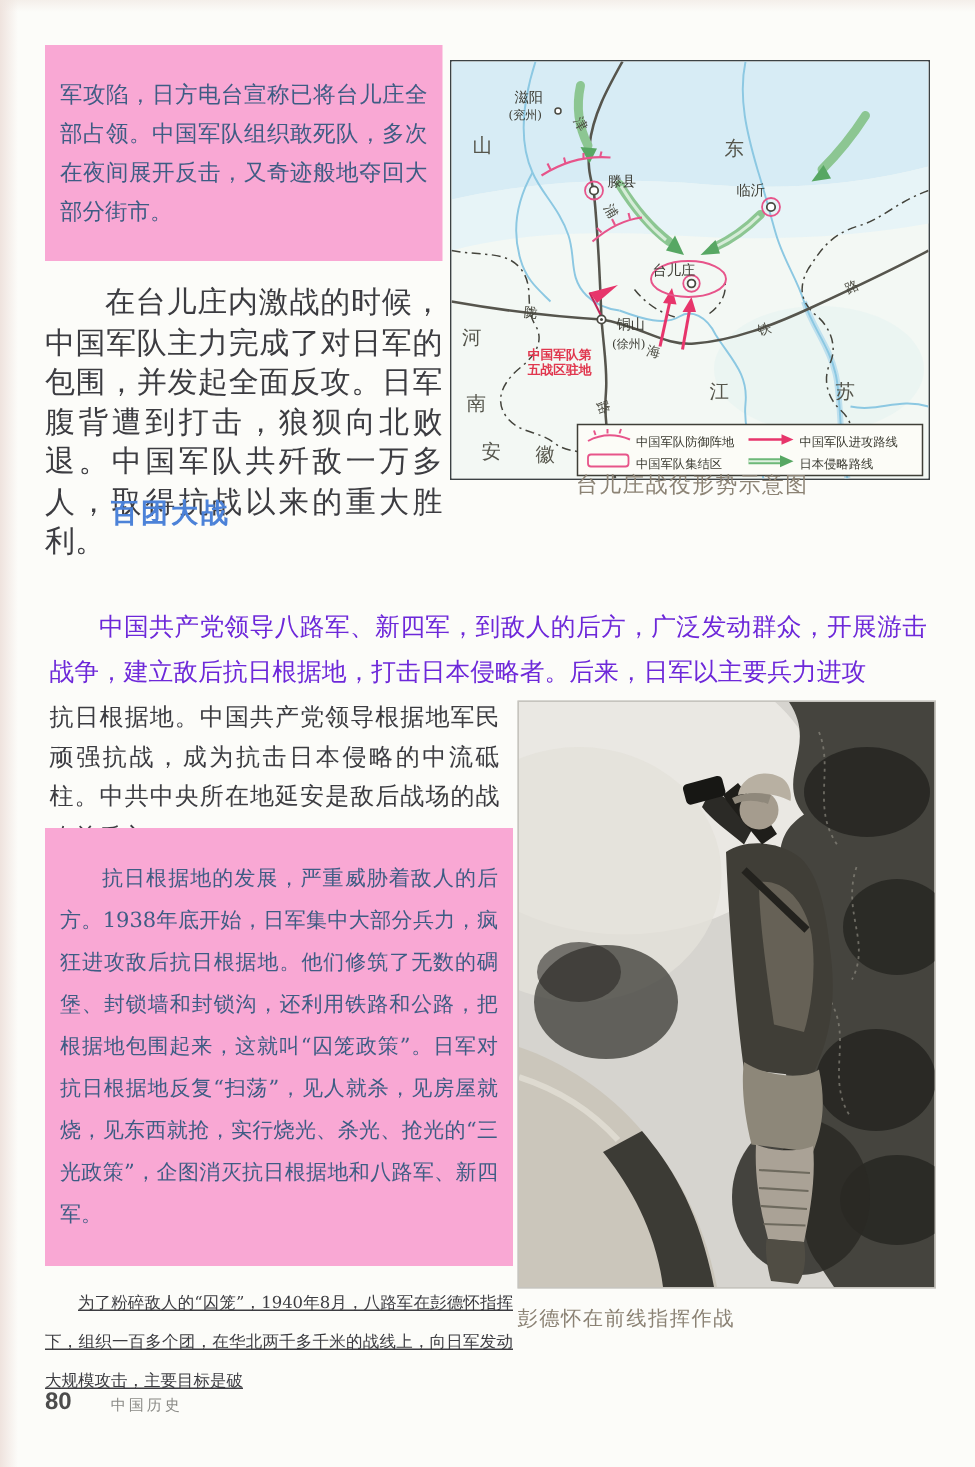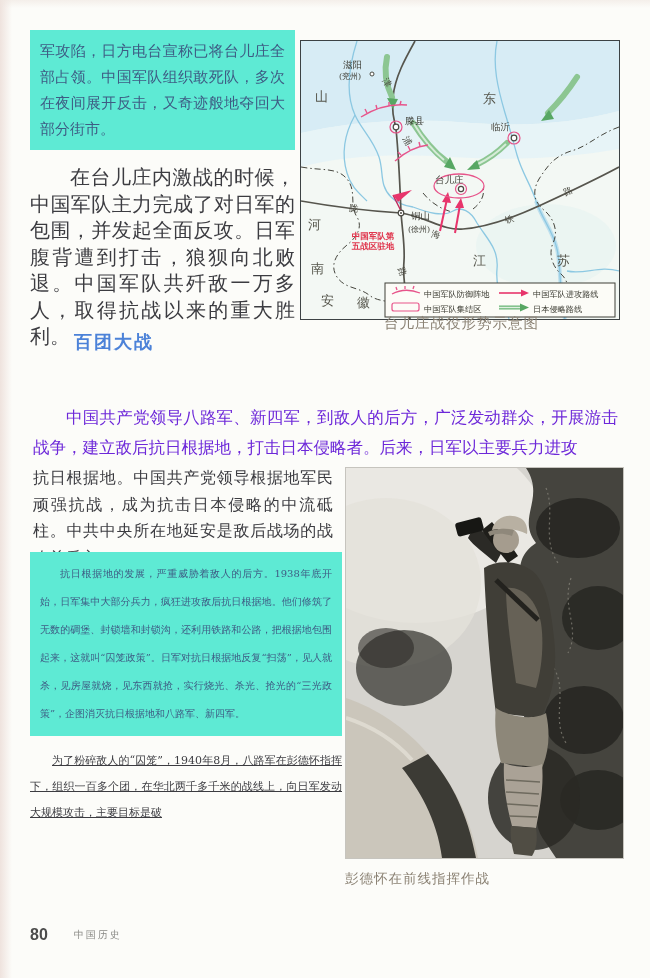--- a/index.html
+++ b/index.html
@@ -9,24 +9,24 @@
     font-family:"DejaVu Serif", serif;
   }
   .scan-edge{position:absolute;left:0;top:0;width:12px;height:100%;
     background:linear-gradient(90deg,#e9d8d2 0%,rgba(252,252,249,0) 100%);opacity:.7;}
   .scan-top{position:absolute;left:0;top:0;width:100%;height:8px;
     background:linear-gradient(180deg,#efe6e0 0%,rgba(252,252,249,0) 100%);opacity:.6;}
 
   
   .col-top-left{position:absolute;left:30px;top:30px;width:265px;}
   .hl-block{
-    background:#5eead4;color:#3e5c84;
-    padding:8px 10px;font-size:15px;line-height:26px;text-align:justify;
+    background:#f9a8d4;color:#3e5c84;
+    padding:20px 10px;font-size:15px;line-height:26px;text-align:justify;
   }
-  .hl-block.second{font-size:10px;line-height:28px;}
+  .hl-block.second{font-size:14px;line-height:28px;}
   .hl-block .indent{text-indent:2em;display:block;}
   .body-para{
     color:#3c3c41;font-size:20px;line-height:26.5px;text-align:justify;
     text-indent:2em;margin:14px 0 0 0;
   }
 
   
   .map-figure{position:absolute;left:300px;top:40px;width:318px;height:278px;
     border:1.5px solid #3c4244;background:#f3f8f4;box-sizing:content-box;}
   .map-figure svg{display:block;}
@@ -44,21 +44,21 @@
   .col-bottom-left{position:absolute;left:30px;top:552px;width:312px;}
   .col-bottom-left .body-para{font-size:11px;line-height:26px;margin-top:12px;text-decoration:underline;}
 
   
   .photo-figure{position:absolute;left:345px;top:467px;width:277px;height:390px;
     border:1px solid #c6c4be;background:#d6d4cf;}
   .photo-caption{position:absolute;left:345px;top:870px;width:277px;
     font-size:13.5px;color:#8b8274;letter-spacing:1px;}
 
   
-  .page-footer{position:absolute;left:30px;top:926px;display:flex;align-items:center;gap:26px;}
+  .page-footer{position:absolute;left:30px;top:926px;display:flex;align-items:flex-end;gap:26px;}
   .page-number{font-size:16px;font-weight:bold;color:#4c4c4c;font-family:"Liberation Sans",sans-serif;}
   .book-title{font-size:10px;color:#8a8a86;letter-spacing:2px;}
 
   
   .map-figure text{font-family:"DejaVu Serif",serif;fill:#3c3c34;}
   text.prov{font-size:13px;fill:#55554b;}
   text.city{font-size:9.5px;}
   text.city-sm{font-size:8px;}
   text.rail{font-size:9px;fill:#4a4a40;}
   text.hq{font-size:8.5px;fill:#e0374e;font-weight:bold;text-anchor:middle;}

